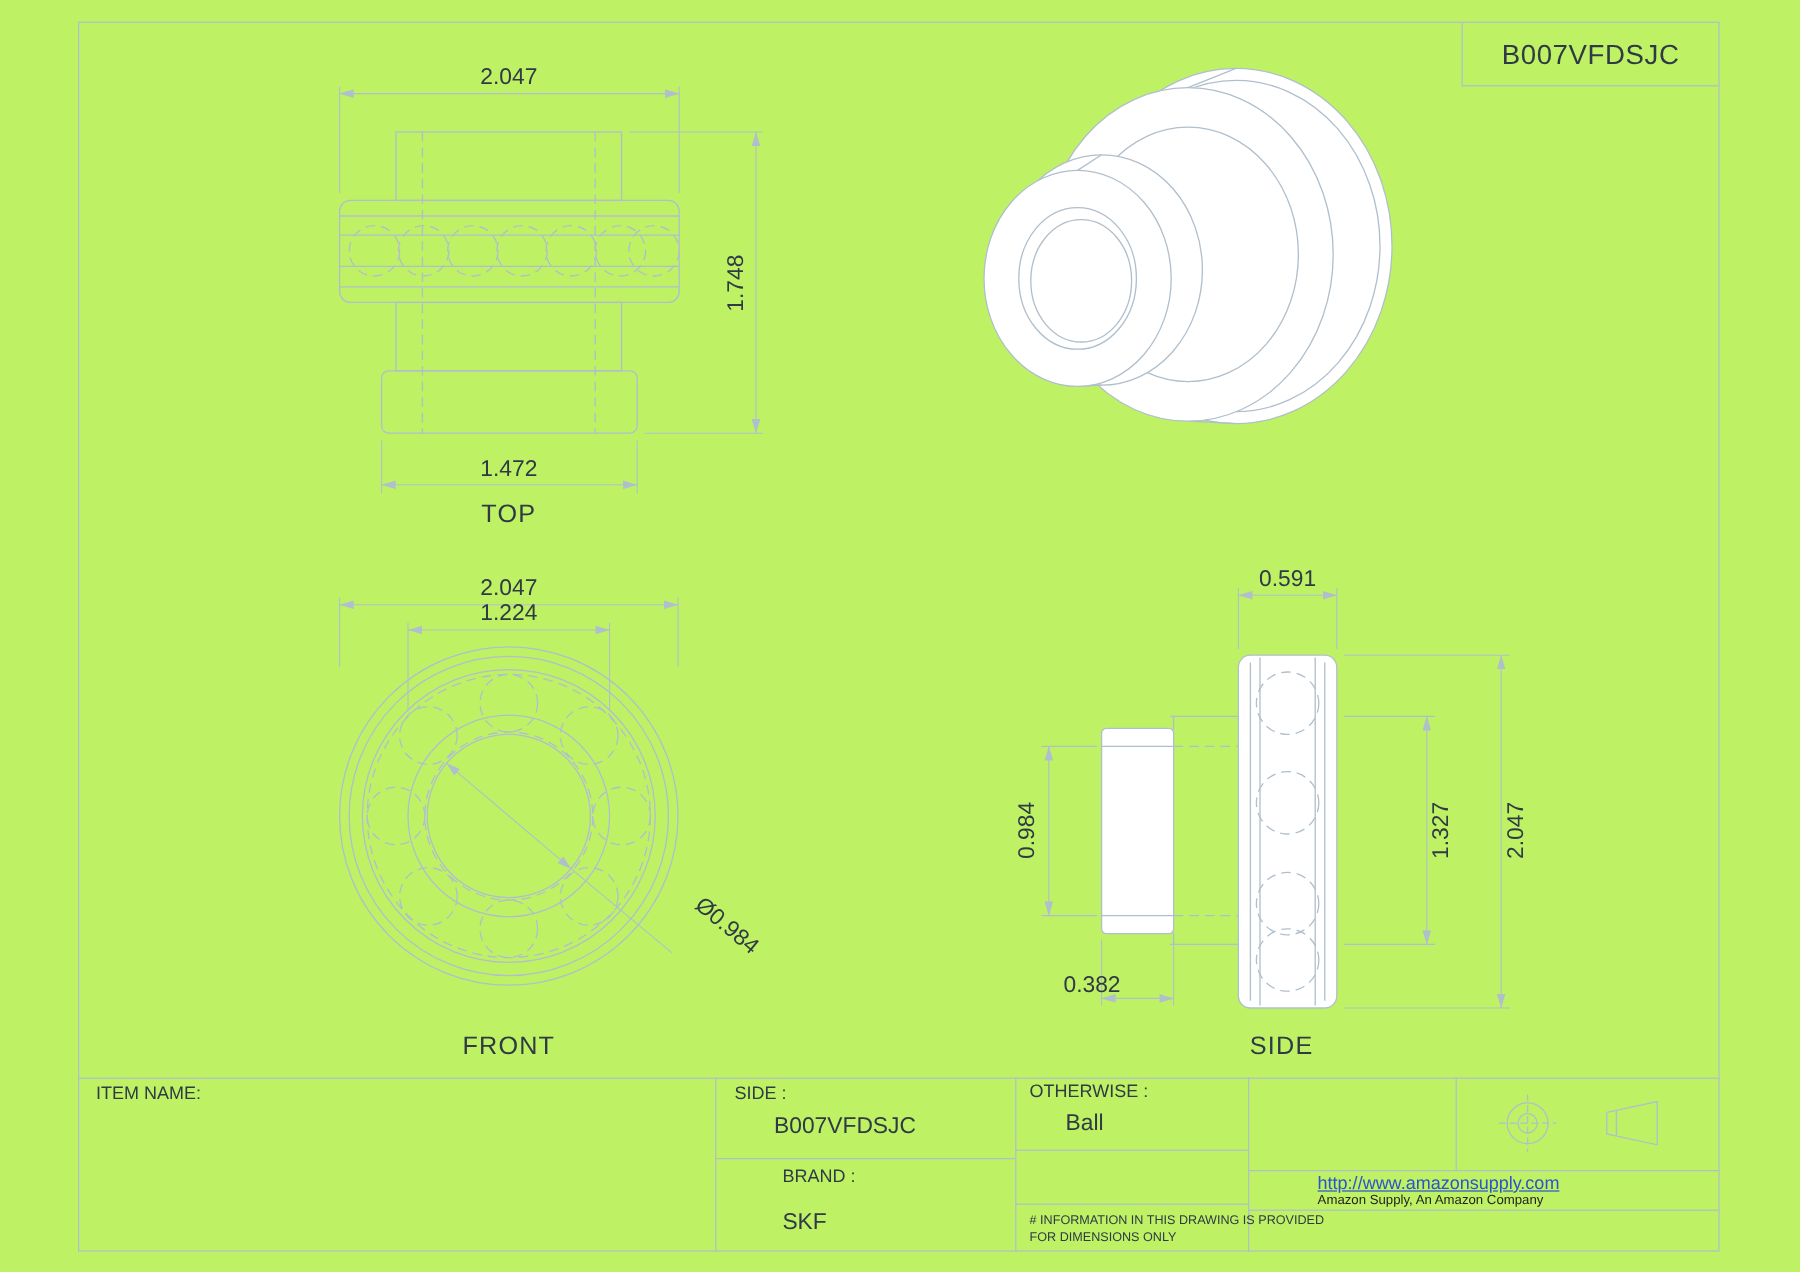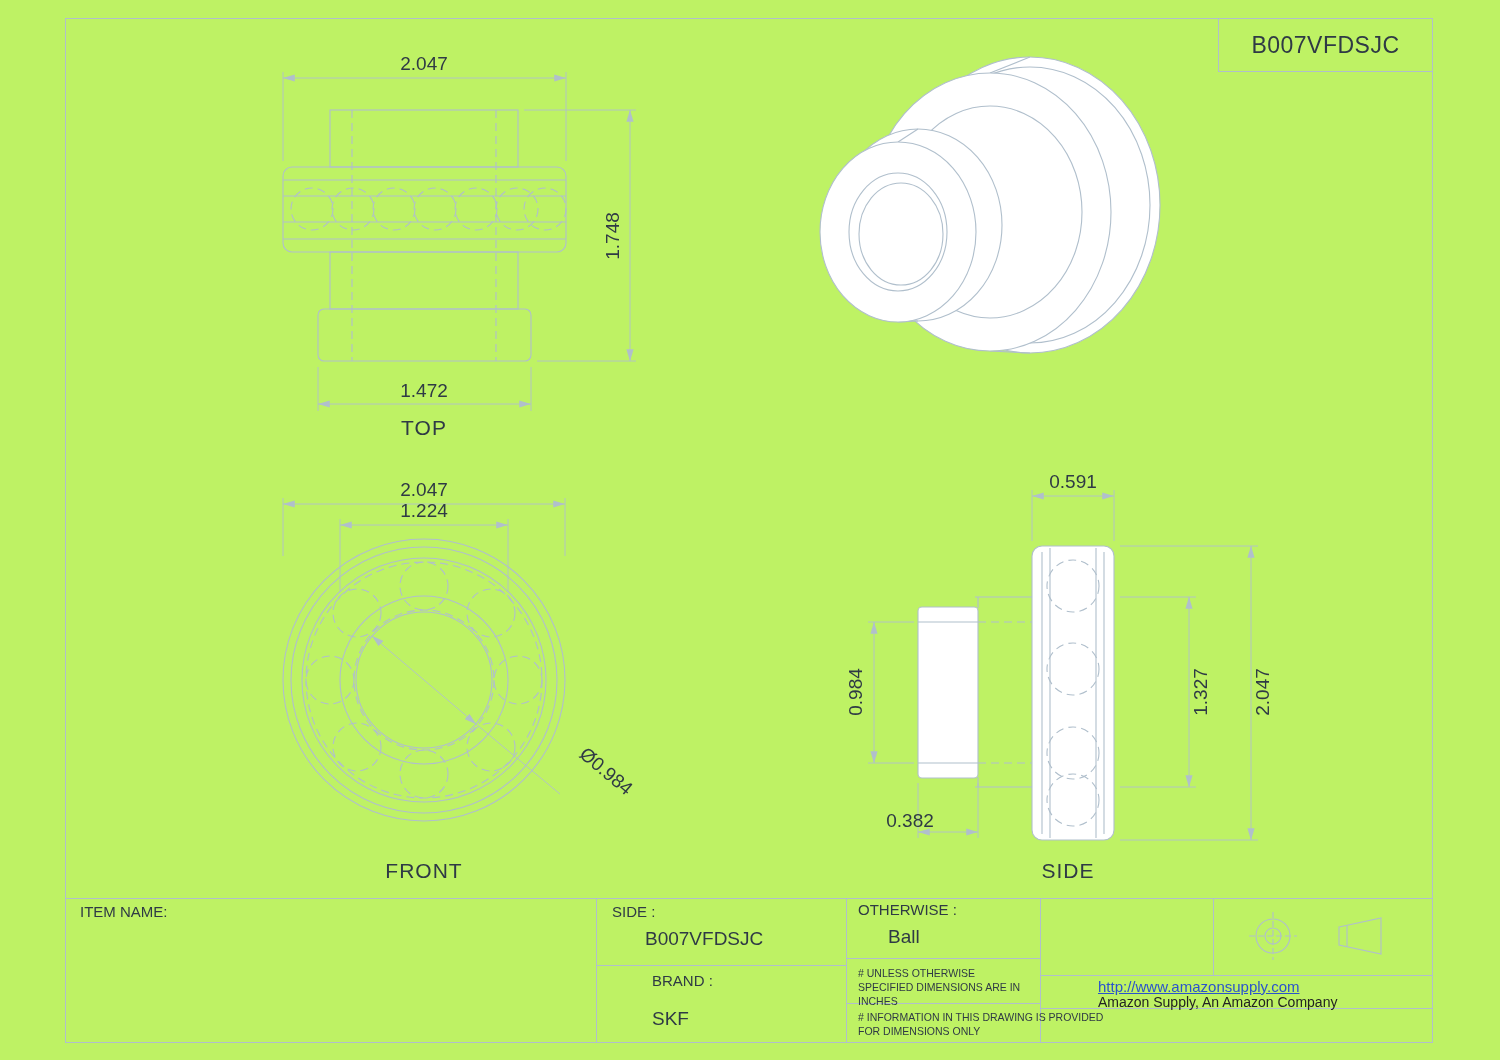--- a/index.html
+++ b/index.html
@@ -26,21 +26,21 @@
   .dim{stroke:var(--line);fill:none;stroke-width:0.9;}
   text.dimtxt{fill:var(--text);font-size:19px;text-anchor:middle;font-family:"Liberation Sans",sans-serif;}
   text.viewlbl{fill:var(--text);font-size:21px;text-anchor:middle;letter-spacing:1px;font-family:"Liberation Sans",sans-serif;}
   .vline{position:absolute;width:0;border-left:1px solid var(--line);}
   .hline{position:absolute;height:0;border-top:1px solid var(--line);}
   .label-sm{position:absolute;font-size:15px;}
   .value-lg{position:absolute;font-size:19px;}
   .item-name{position:absolute;font-size:15px;line-height:1.55;width:455px;}
   .note{position:absolute;font-size:10.5px;line-height:1.35;}
   .url-link{position:absolute;font-size:15px;color:var(--link);text-decoration:underline;cursor:pointer;}
-  .company{position:absolute;font-size:14px;color:#222;}
+  .company{position:absolute;font-size:11px;color:#222;}
   .logo{position:absolute;display:flex;align-items:baseline;}
   .logo-amazon{font-size:30px;font-weight:700;color:var(--logo-amazon);letter-spacing:-1px;}
   .logo-supply{font-size:30px;font-weight:400;color:var(--logo-supply);letter-spacing:-0.5px;}
 </style>
 </head>
 <body>
 
 <div class="page">
 
   <div class="sheet-border"></div>
@@ -208,21 +208,20 @@
 
   <div class="label-sm" style="left:612px;top:903px;">SIDE :</div>
   <div class="value-lg" style="left:645px;top:928px;">B007VFDSJC</div>
 
   <div class="label-sm" style="left:612px;top:972px;margin-left:40px;">BRAND :</div>
   <div class="value-lg" style="left:652px;top:1008px;">SKF</div>
 
   <div class="label-sm" style="left:858px;top:901px;">OTHERWISE :</div>
   <div class="value-lg" style="left:888px;top:926px;">Ball</div>
 
-  <div class="note" style="left:858px;top:966px;width:172px;"># UNLESS OTHERWISE SPECIFIED DIMENSIONS ARE IN INCHES</div>
   <div class="note" style="left:858px;top:1010px;width:255px;"># INFORMATION IN THIS DRAWING IS PROVIDED FOR DIMENSIONS ONLY</div>
 
   <svg class="abs" style="left:1243px;top:906px;" width="170" height="60" viewBox="0 0 170 60">
     <circle class="ln" cx="30" cy="30" r="17"></circle>
     <circle class="ln" cx="30" cy="30" r="8"></circle>
     <line class="ln cdash" x1="6" y1="30" x2="54" y2="30"></line>
     <line class="ln cdash" x1="30" y1="6" x2="30" y2="54"></line>
     <path class="ln" d="M96,21 L138,12 L138,48 L96,39 Z"></path>
     <line class="ln" x1="104" y1="19.3" x2="104" y2="40.7"></line>
   </svg>

